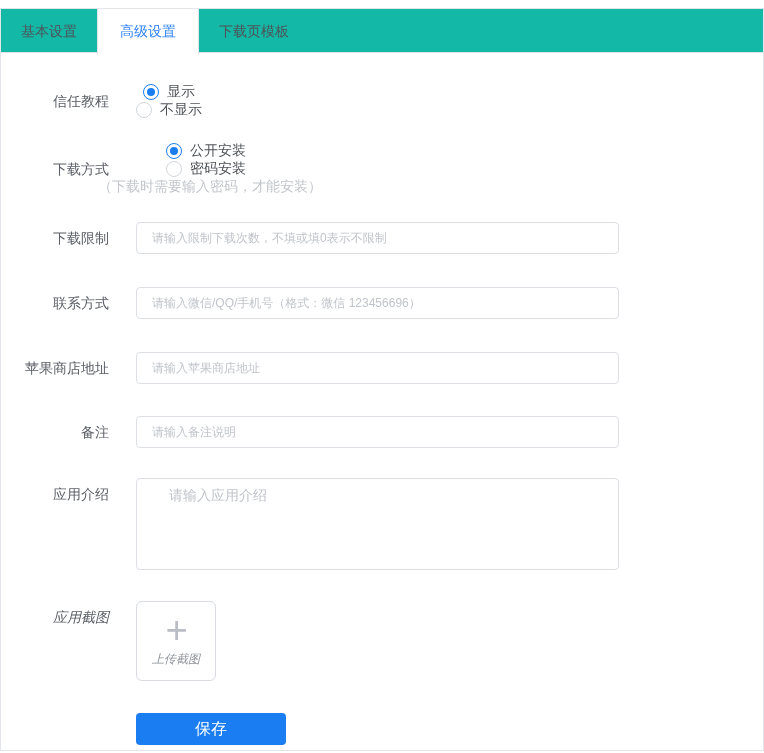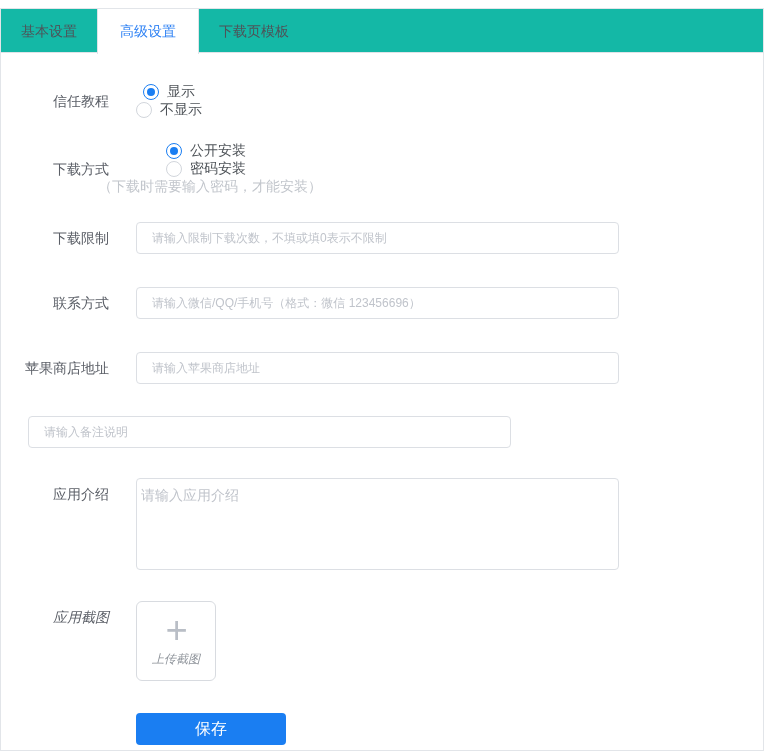--- a/index.html
+++ b/index.html
@@ -90,21 +90,21 @@
     color: #565b63;
     font-family: "Liberation Sans", "DejaVu Sans", sans-serif;
     outline: none;
     background: #fff;
   }
   .text-input::placeholder, .textarea::placeholder { color: #c0c4cb; opacity: 1; }
   .textarea {
     width: 483px; height: 92px;
     border: 1px solid #dcdfe4;
     border-radius: 4px;
-    padding: 8px 4px;
+    padding: 8px 32px;
     font-size: 14px;
     color: #565b63;
     font-family: "Liberation Sans", "DejaVu Sans", sans-serif;
     outline: none;
     resize: none;
     background: #fff;
   }
   
   .upload-box {
     width: 80px; height: 80px;
@@ -193,20 +193,21 @@
     </div>
 
     <div class="row mt-33">
       <div class="row-label">苹果商店地址</div>
       <div class="row-content">
         <input class="text-input" type="text" placeholder="请输入苹果商店地址" style="">
       </div>
     </div>
 
     <div class="row mt-32">
+      <div class="row-label">备注</div>
       <div class="row-content">
         <input class="text-input" type="text" placeholder="请输入备注说明" style="">
       </div>
     </div>
 
     <div class="row top-align mt-30">
       <div class="row-label">应用介绍</div>
       <div class="row-content">
         <textarea class="textarea" placeholder="请输入应用介绍" style=""></textarea>
       </div>

